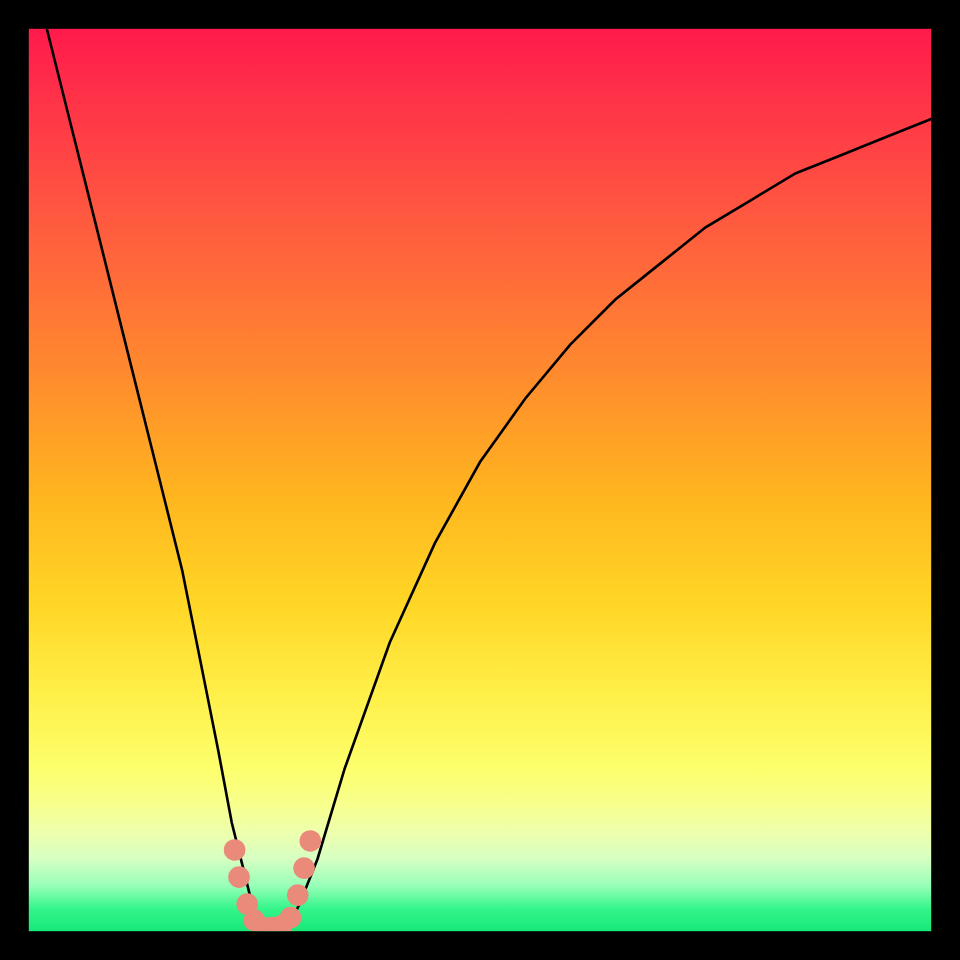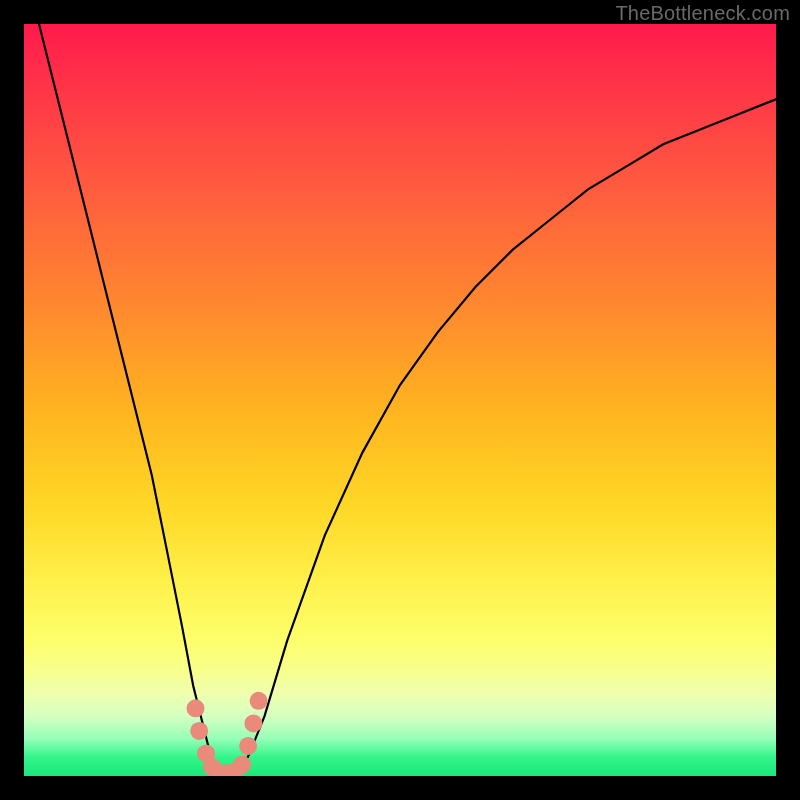--- a/index.html
+++ b/index.html
@@ -59,21 +59,20 @@
     left: 0;
     top: 0;
     width: 752px;
     height: 752px;
   }
 </style>
 </head>
 <body>
 
 <div class="frame">
-  <div class="watermark">TheBottleneck.com</div>
   <div class="plot-area">
     <svg class="curves" viewBox="0 0 752 752" preserveAspectRatio="none">
       <path id="curve-path" fill="none" stroke="#000" stroke-width="2.2" stroke-linecap="round" d="M15.0 0.0 L37.6 90.2 L60.2 180.5 L82.7 270.7 L105.3 361.0 L127.8 451.2 L142.9 526.4 L157.9 601.6 L169.2 661.8 L180.5 706.9 L188.0 737.0 L195.5 752.0 L203.0 752.0 L210.6 752.0 L218.1 744.5 L225.6 729.4 L240.6 691.8 L263.2 616.6 L300.8 511.4 L338.4 428.6 L376.0 361.0 L413.6 308.3 L451.2 263.2 L488.8 225.6 L526.4 195.5 L564.0 165.4 L601.6 142.9 L639.2 120.3 L676.8 105.3 L714.4 90.2 L752.0 75.2"></path>
       <g id="markers-group">
           <circle cx="171.5" cy="684.3" r="9" fill="#e98a7a"></circle>
           <circle cx="175.2" cy="706.9" r="9" fill="#e98a7a"></circle>
           <circle cx="182.0" cy="729.4" r="9" fill="#e98a7a"></circle>
           <circle cx="188.0" cy="743.0" r="9" fill="#e98a7a"></circle>
           <circle cx="195.5" cy="749.0" r="9" fill="#e98a7a"></circle>
           <circle cx="203.0" cy="749.0" r="9" fill="#e98a7a"></circle>

